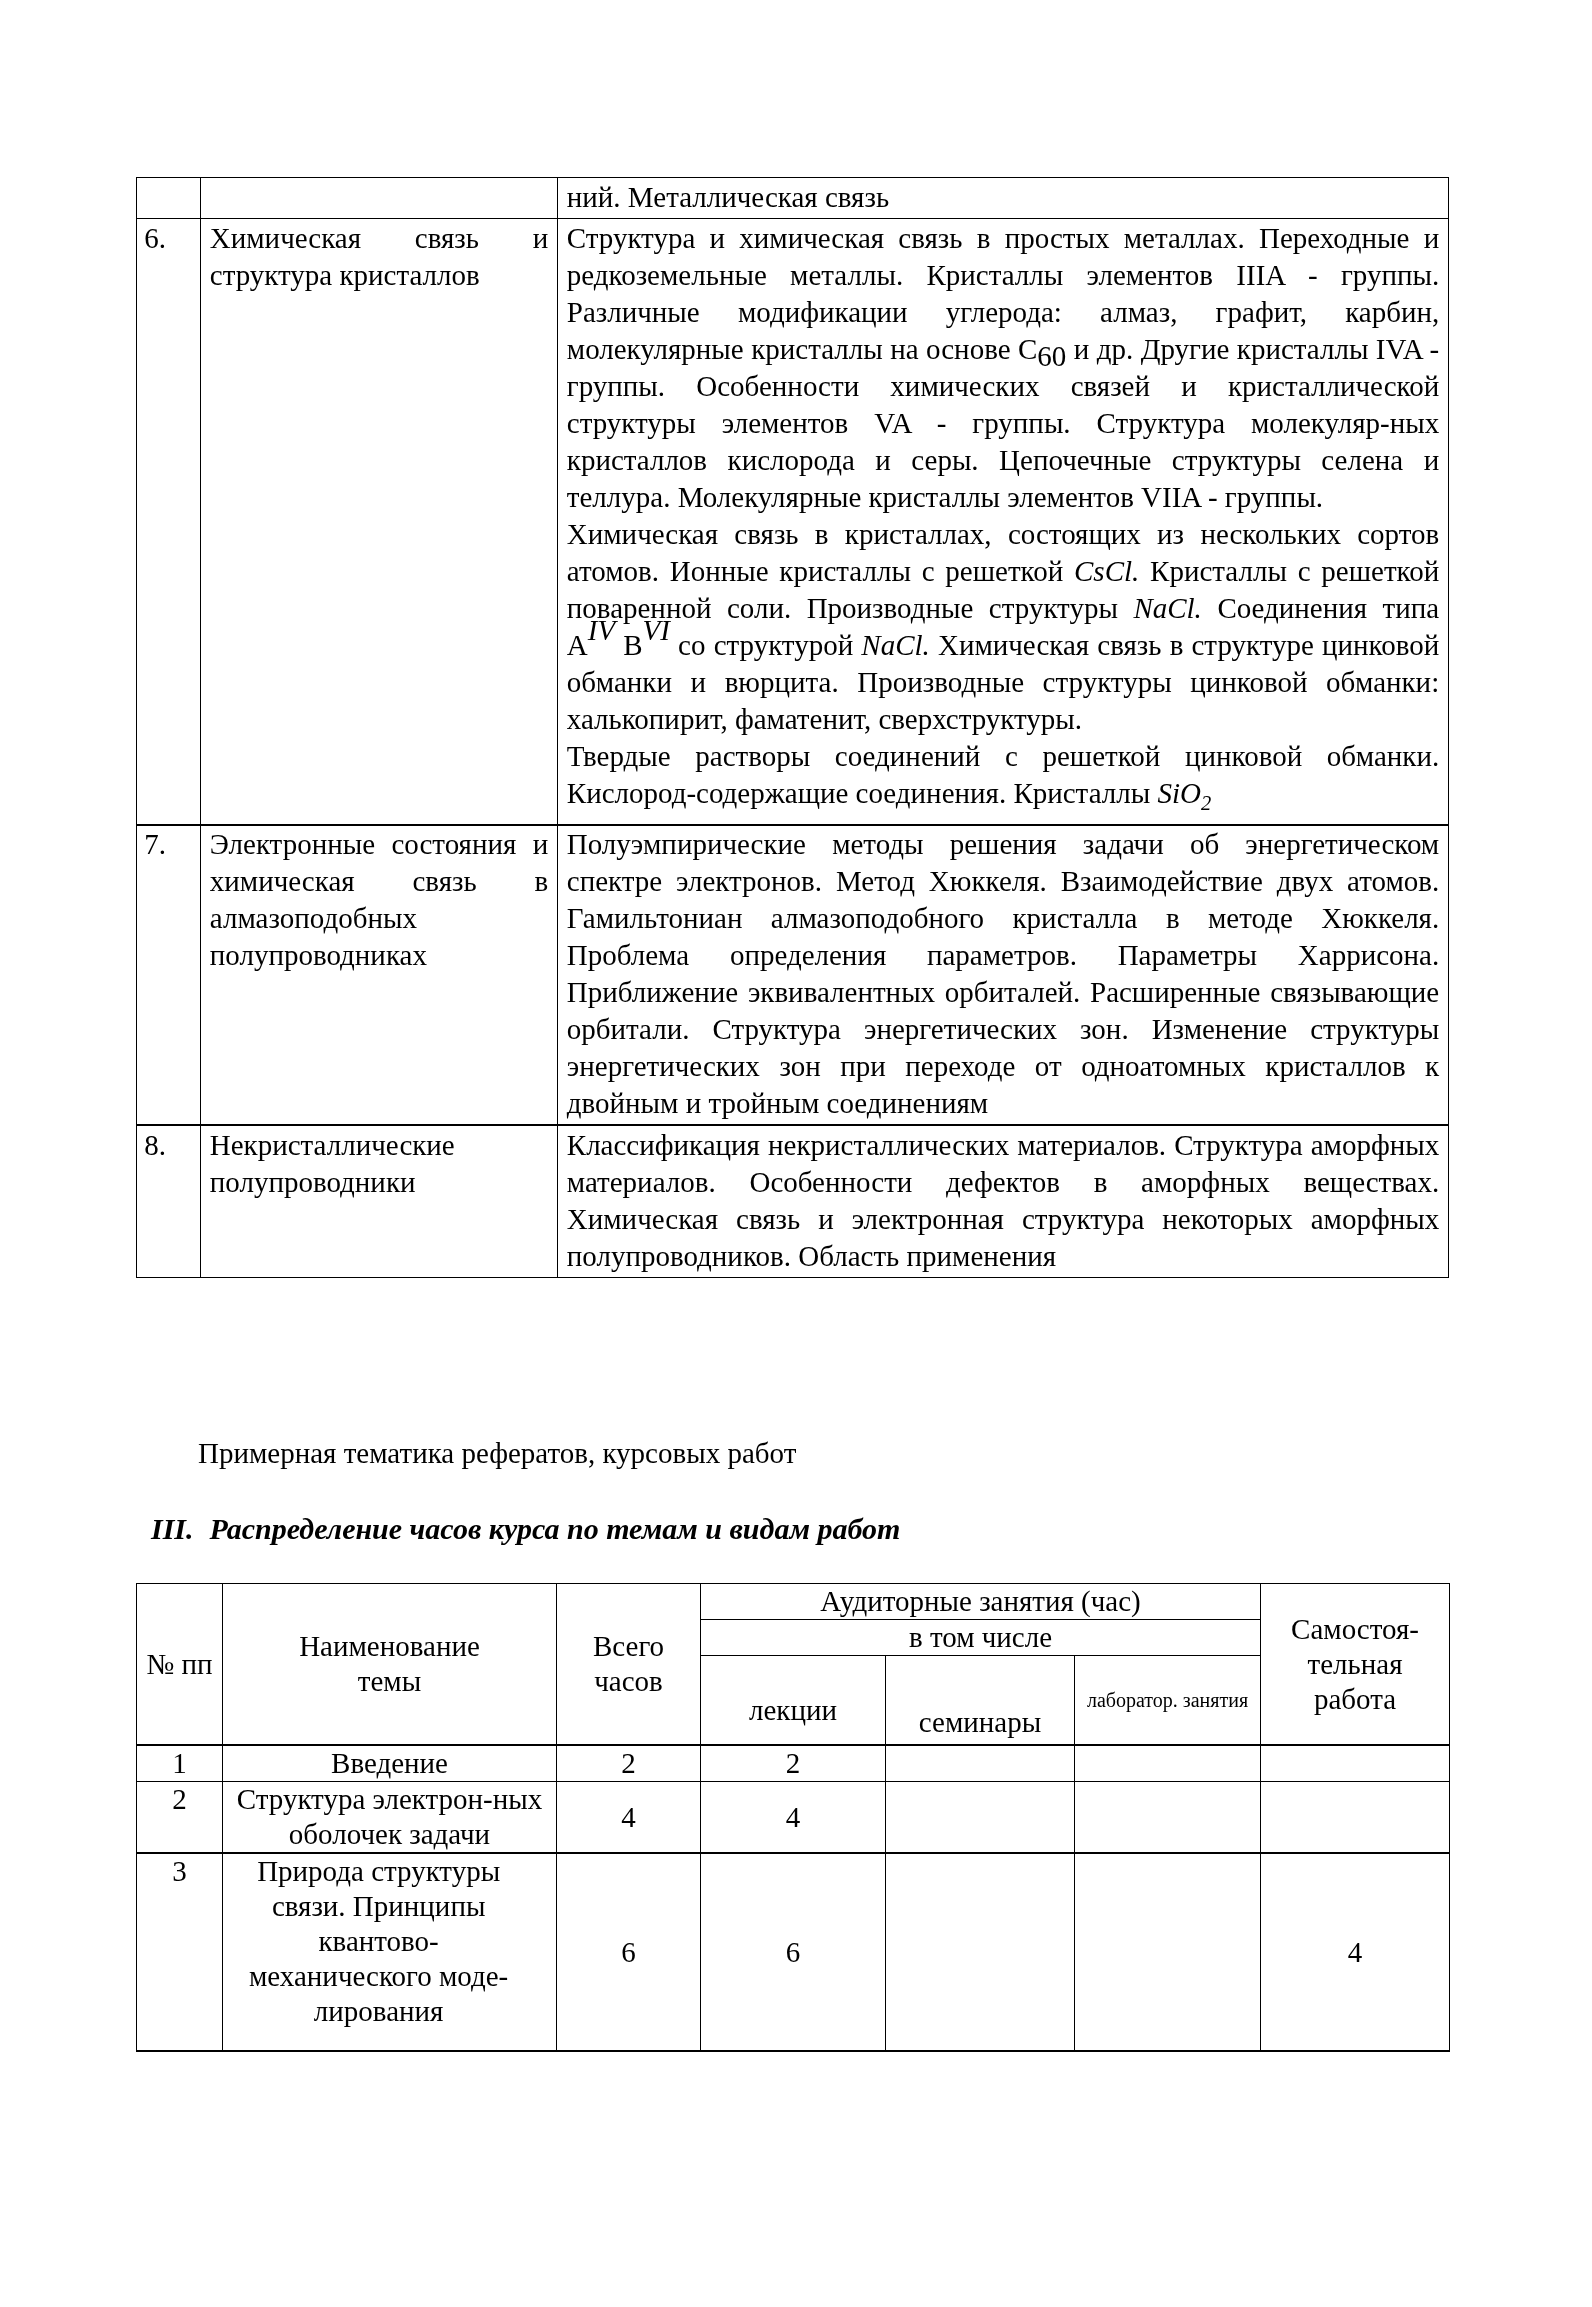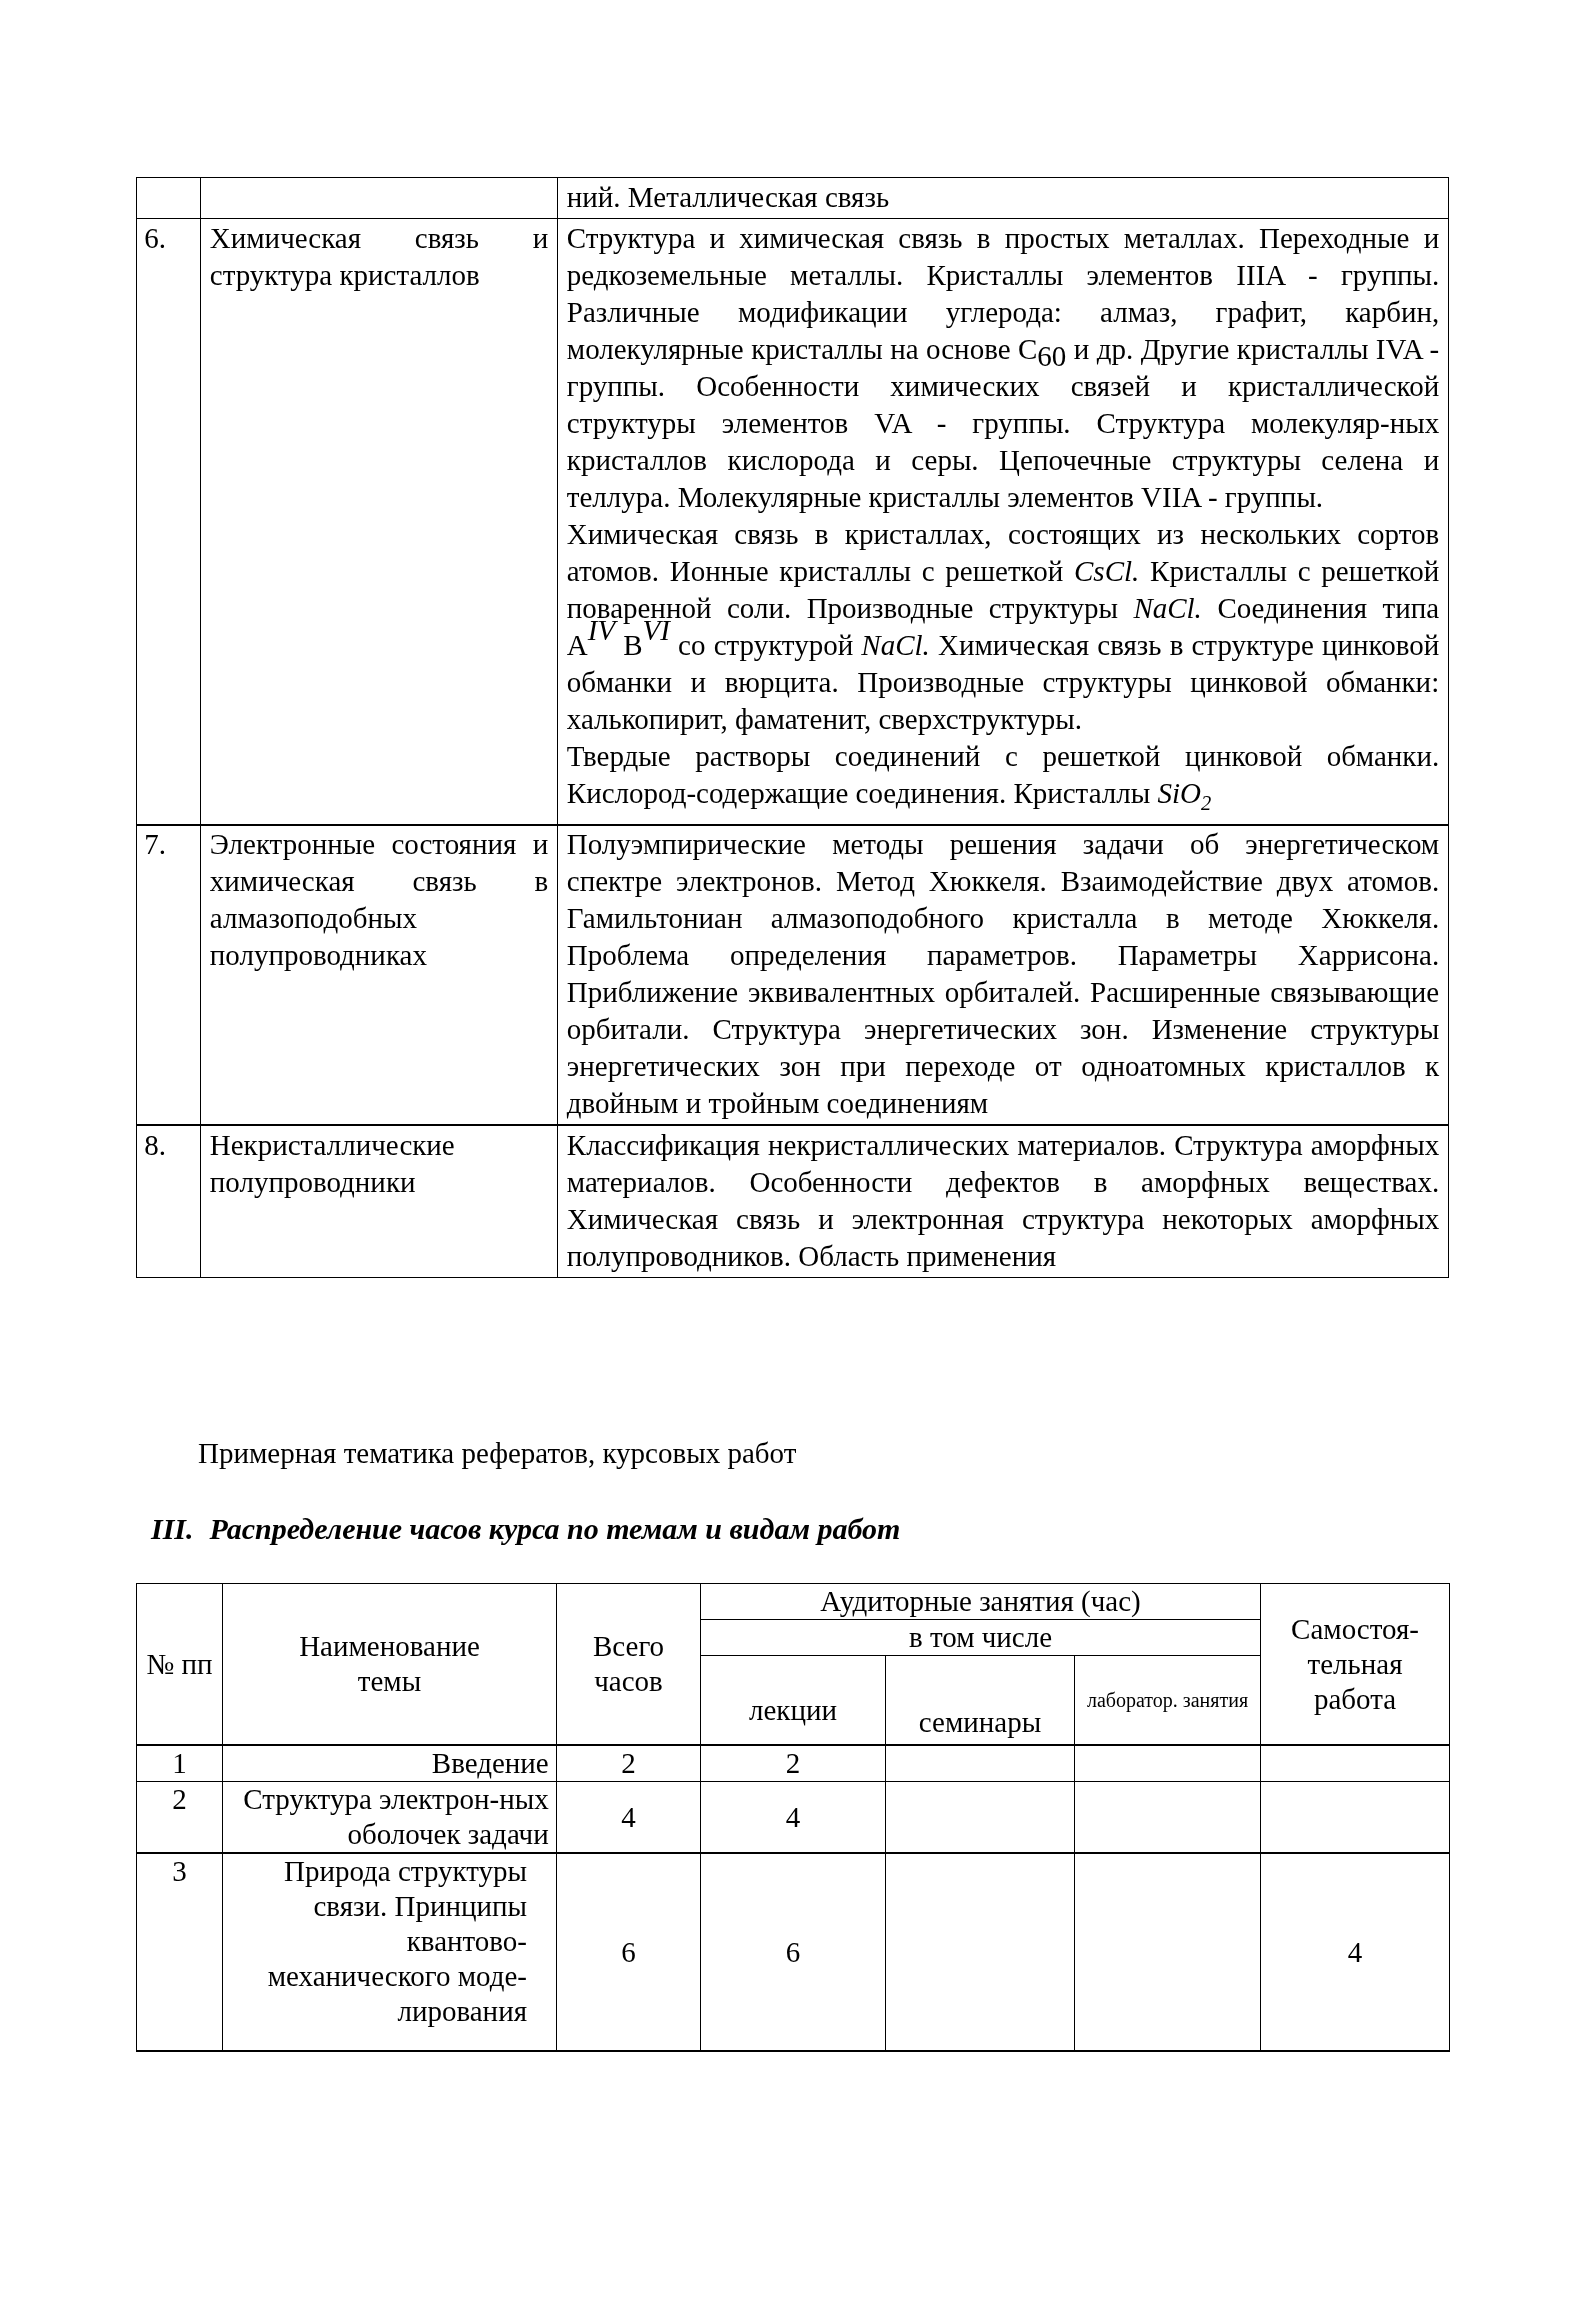--- a/index.html
+++ b/index.html
@@ -38,21 +38,21 @@
   #t2 col.d4 { width: 185px; }
   #t2 col.d5 { width: 189px; }
   #t2 col.d6 { width: 186px; }
   #t2 col.d7 { width: 189px; }
   #t2 th, #t2 .hc { text-align: center; vertical-align: middle; font-weight: normal; }
   #t2 .hrow1 td { height: 35px; }
   #t2 .hrow2 td { height: 35px; }
   #t2 .hrow3 td { height: 72px; }
   #t2 .small { font-size: 20px; line-height: 31px; }
   #t2 td.n { text-align: center; vertical-align: top; }
-  #t2 td.name { vertical-align: top; text-align: right; }
+  #t2 td.name { vertical-align: top; text-align: center; }
   #t2 td.v { text-align: center; vertical-align: middle; }
   #t2 tr.r1 td { height: 35px; }
   #t2 tr.r2 td { height: 70px; }
   #t2 tr.r3 td { height: 196px; }
   #t2 tr.thick-top td { border-top: 2.9px solid #000; }
   #t2 tr.last td { border-bottom: 2.9px solid #000; }
 </style>
 </head>
 <body>
 

